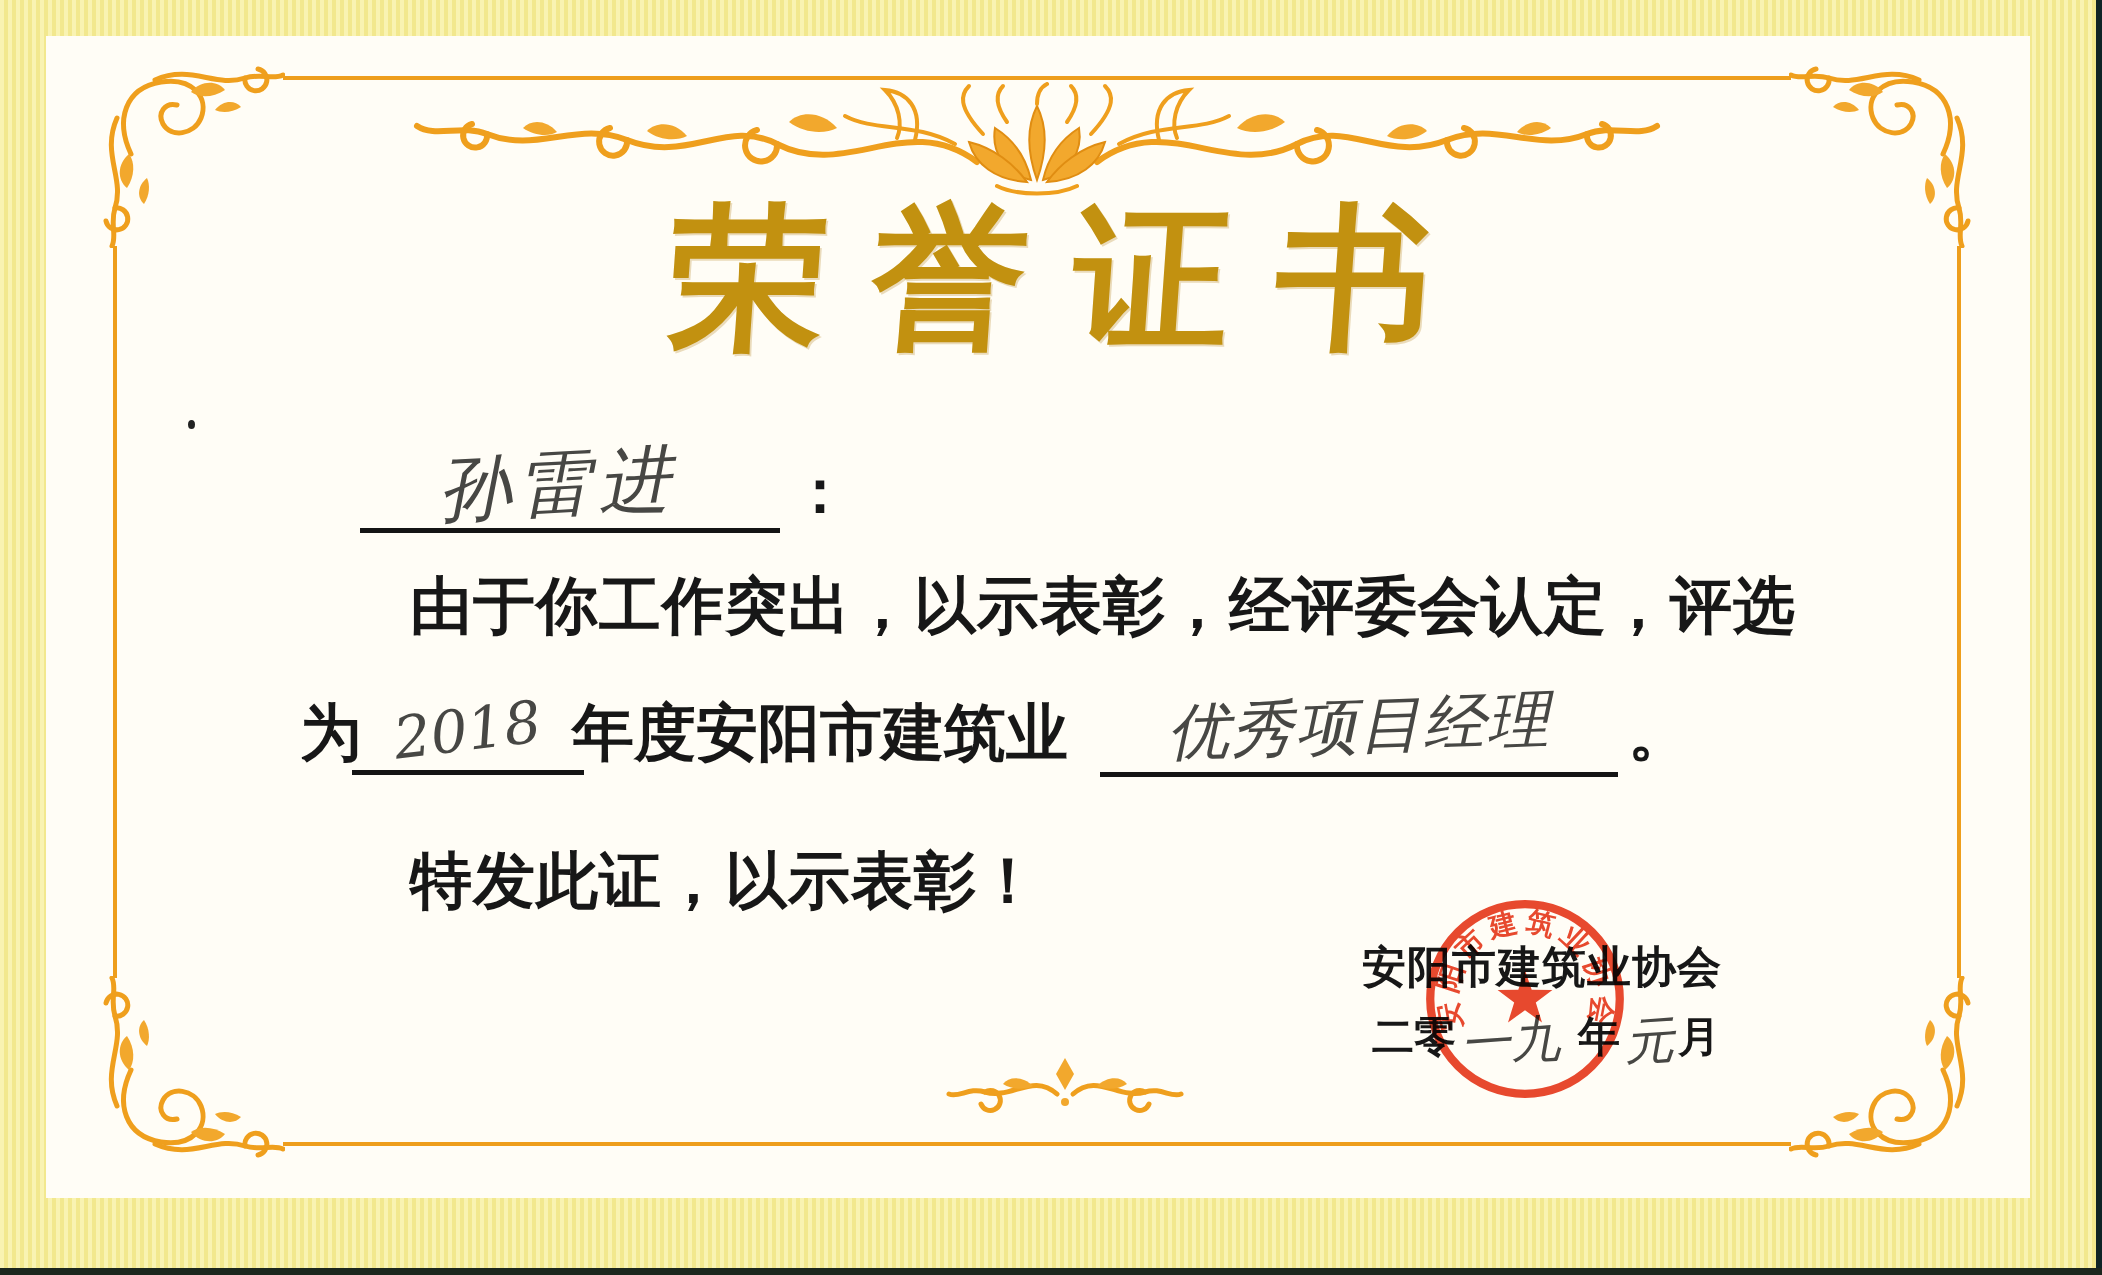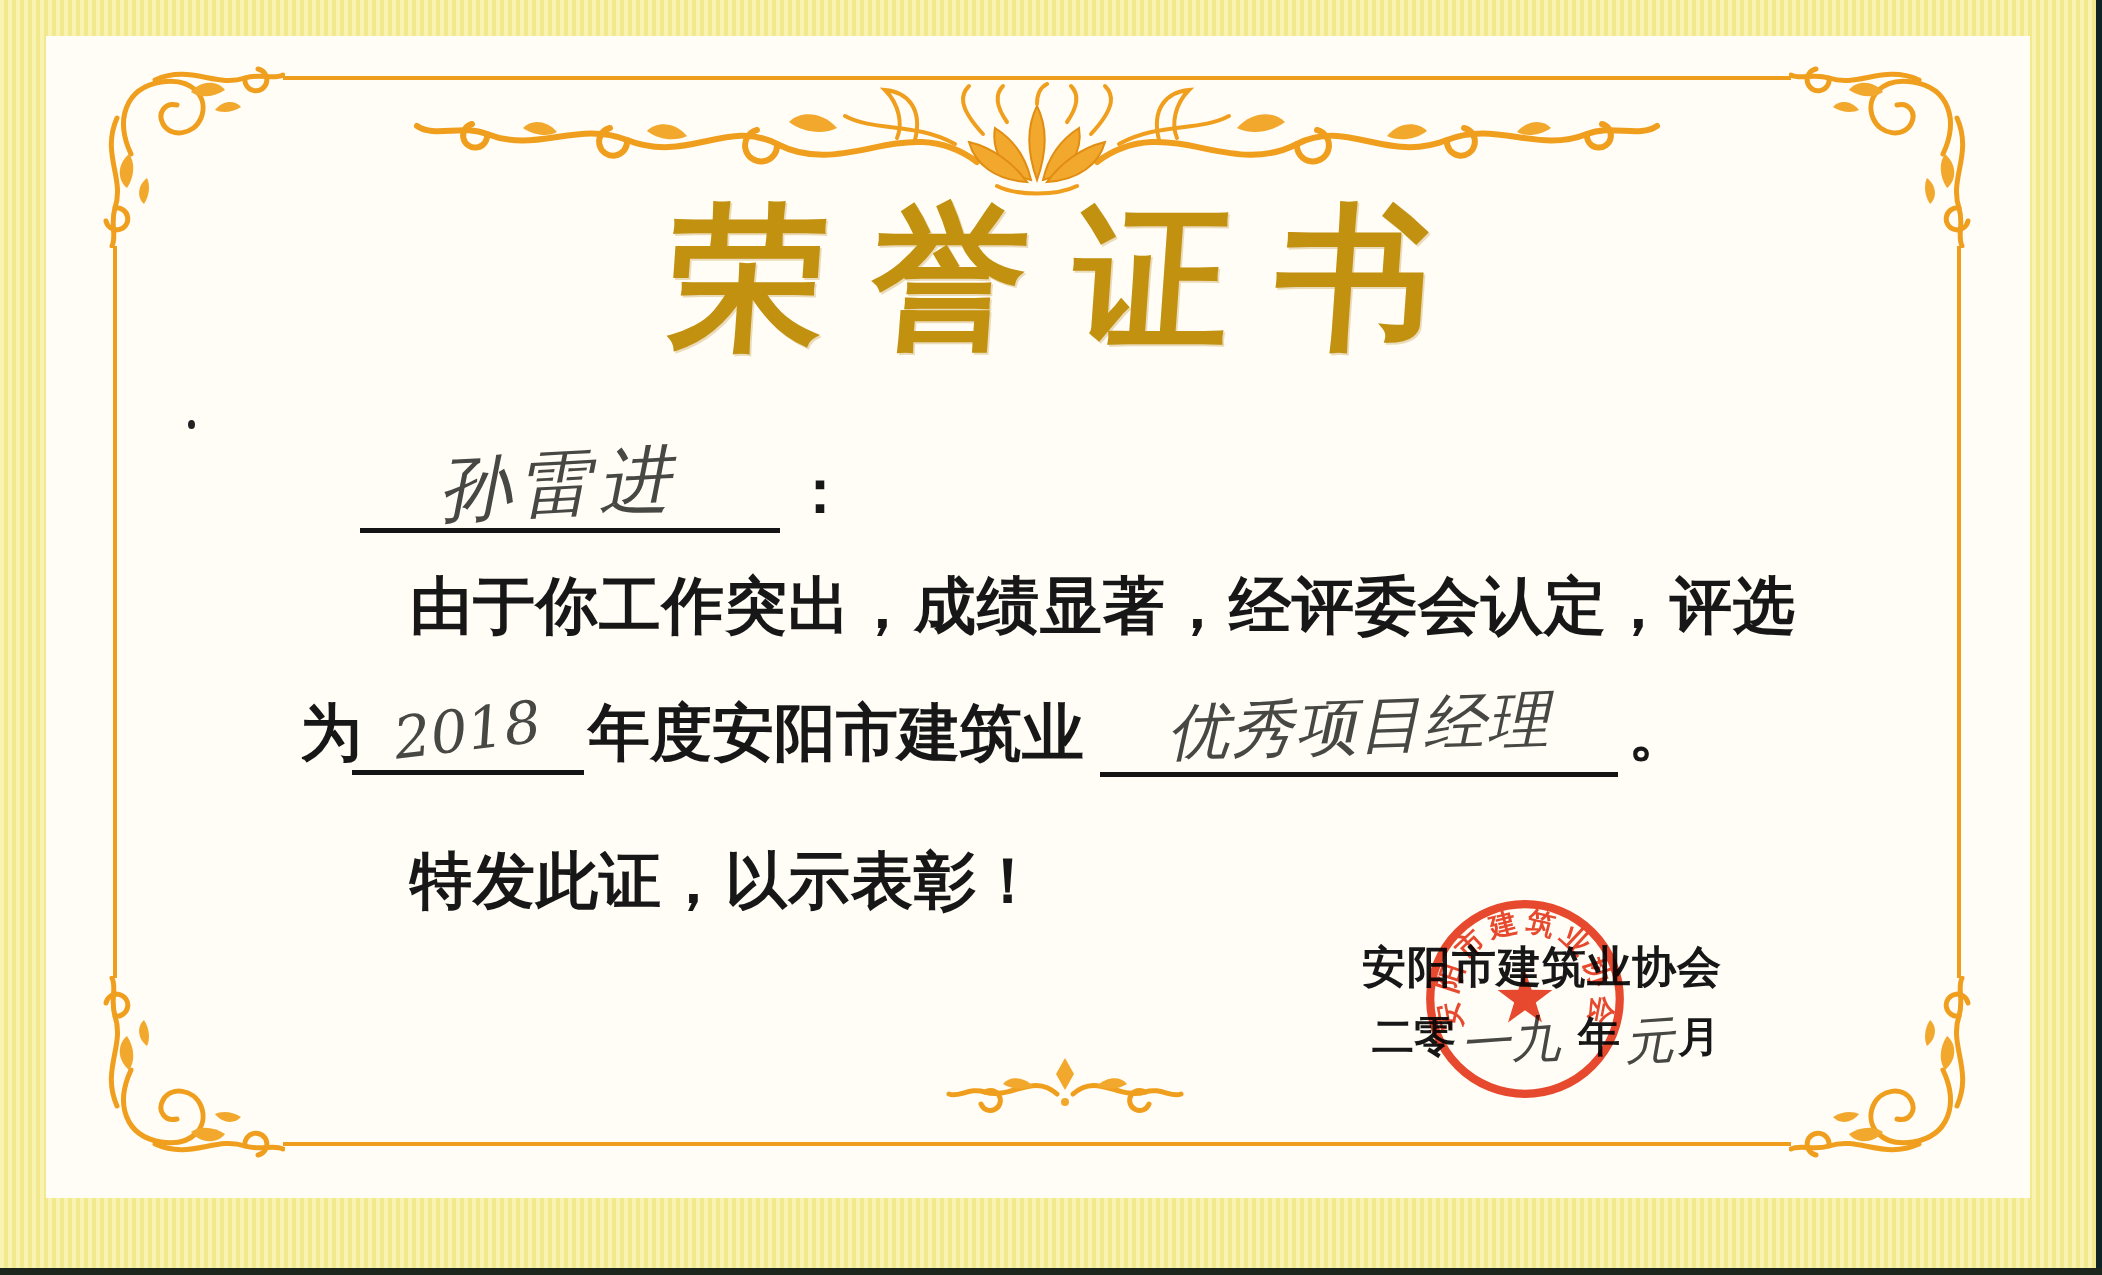--- a/index.html
+++ b/index.html
@@ -46,21 +46,21 @@
   .name-line{position:absolute;left:360px;top:528px;width:420px;height:5px;background:#141414;}
   .colon{position:absolute;left:790px;top:462px;font-size:60px;}
   .line1{left:410px;top:575px;letter-spacing:1px;}
   .l2-prefix{left:300px;top:702px;}
   .fill-line{
     position:absolute;border-bottom:5px solid #141414;
     display:flex;align-items:flex-end;justify-content:center;
   }
   .fl-year{left:352px;top:688px;width:232px;height:82px;}
   .fl-year .hand{font-size:58px;transform:rotate(-7deg);padding-bottom:6px;}
-  .l2-middle{left:588px;top:702px;}
+  .l2-middle{left:572px;top:702px;}
   .fl-award{left:1100px;top:680px;width:518px;height:92px;}
   .fl-award .hand{font-size:62px;transform:rotate(-2deg);padding-bottom:4px;letter-spacing:2px;}
   .l2-period{left:1628px;top:702px;}
   .line3{left:410px;top:810px;letter-spacing:1px;margin-top:40px;}
   .issuer{left:1362px;top:946px;font-size:44px;letter-spacing:1px;}
   .dateline{
     position:absolute;left:1372px;top:1012px;color:#171717;font-weight:bold;
     font-size:42px;line-height:1;display:flex;align-items:center;gap:4px;
   }
   .dateline .hand{font-size:50px;transform:rotate(-4deg);position:relative;top:4px;}
@@ -196,21 +196,21 @@
       <circle cx="120" cy="48" r="4"></circle>
     </g>
   </svg>
 
   <div class="title">荣誉证书</div>
 
   <div class="print hand name">孙雷进</div>
   <div class="name-line"></div>
   <div class="print colon">：</div>
 
-  <div class="print line1">由于你工作突出，成绩显著，经评委会认定，评选</div>
+  <div class="print line1">由于你工作突出，以示表彰，经评委会认定，评选</div>
 
   <div class="print l2-prefix">为</div>
   <div class="fill-line fl-year">
     <span class="hand">2018</span>
   </div>
   <div class="print l2-middle">年度安阳市建筑业</div>
   <div class="fill-line fl-award">
     <span class="hand">优秀项目经理</span>
   </div>
   <div class="print l2-period">。</div>

